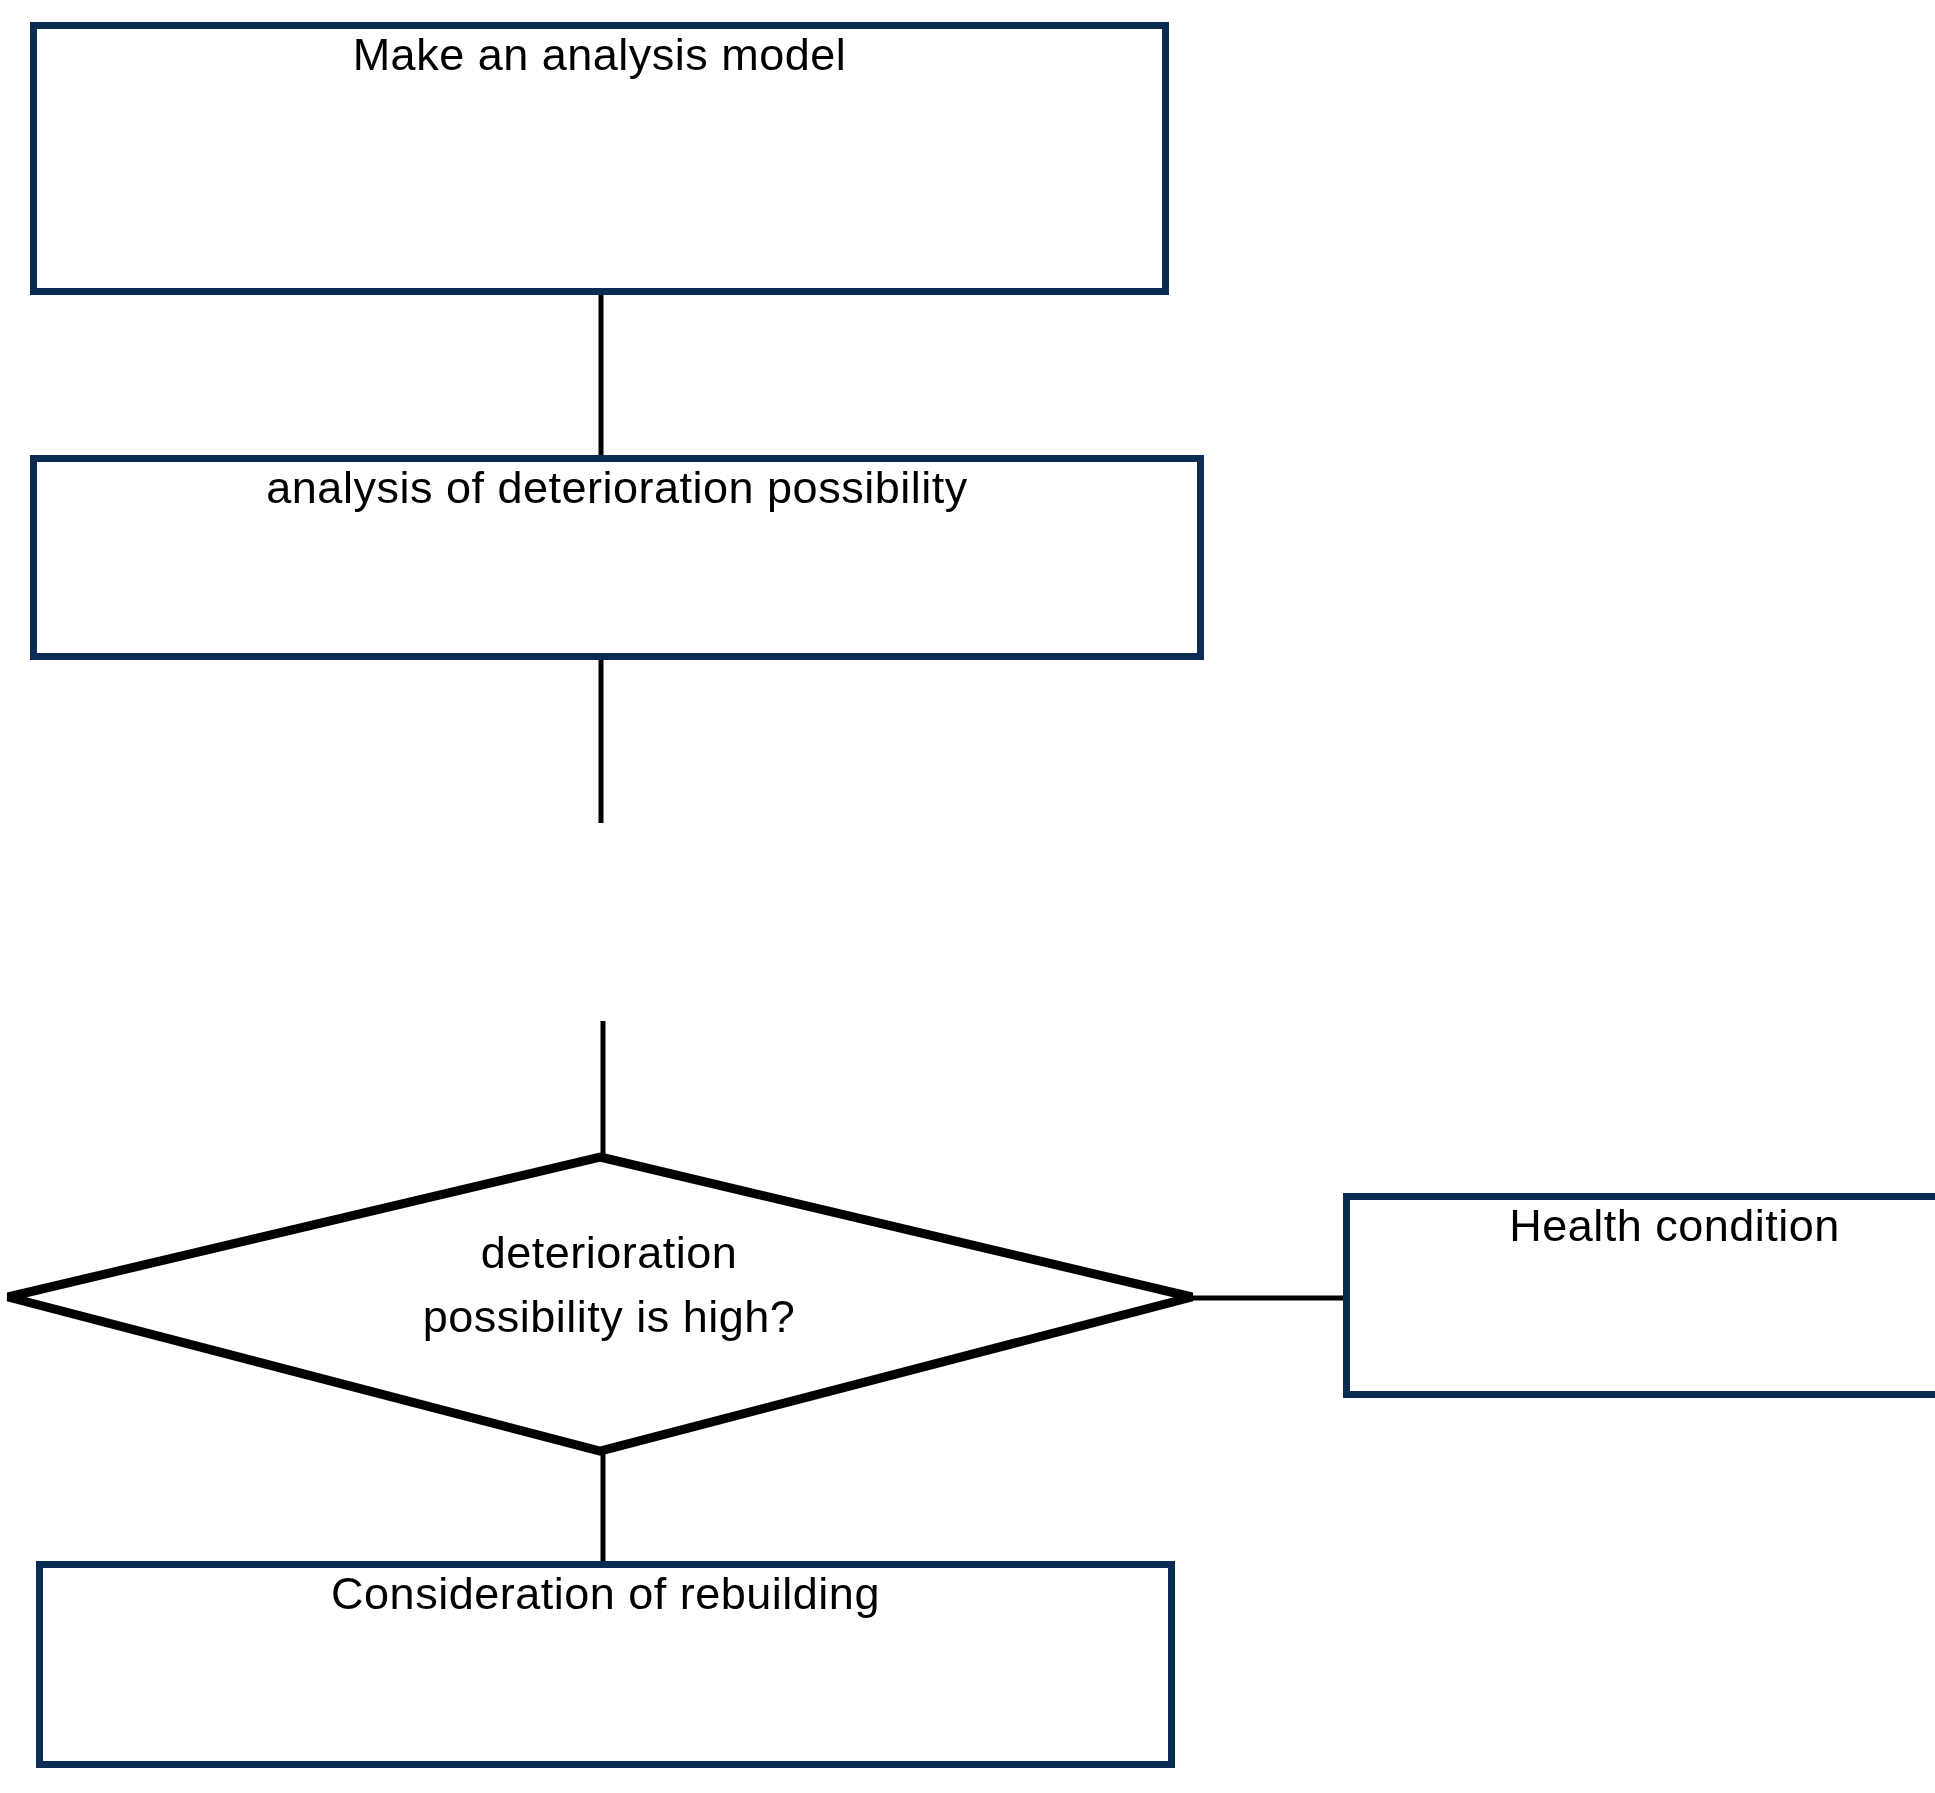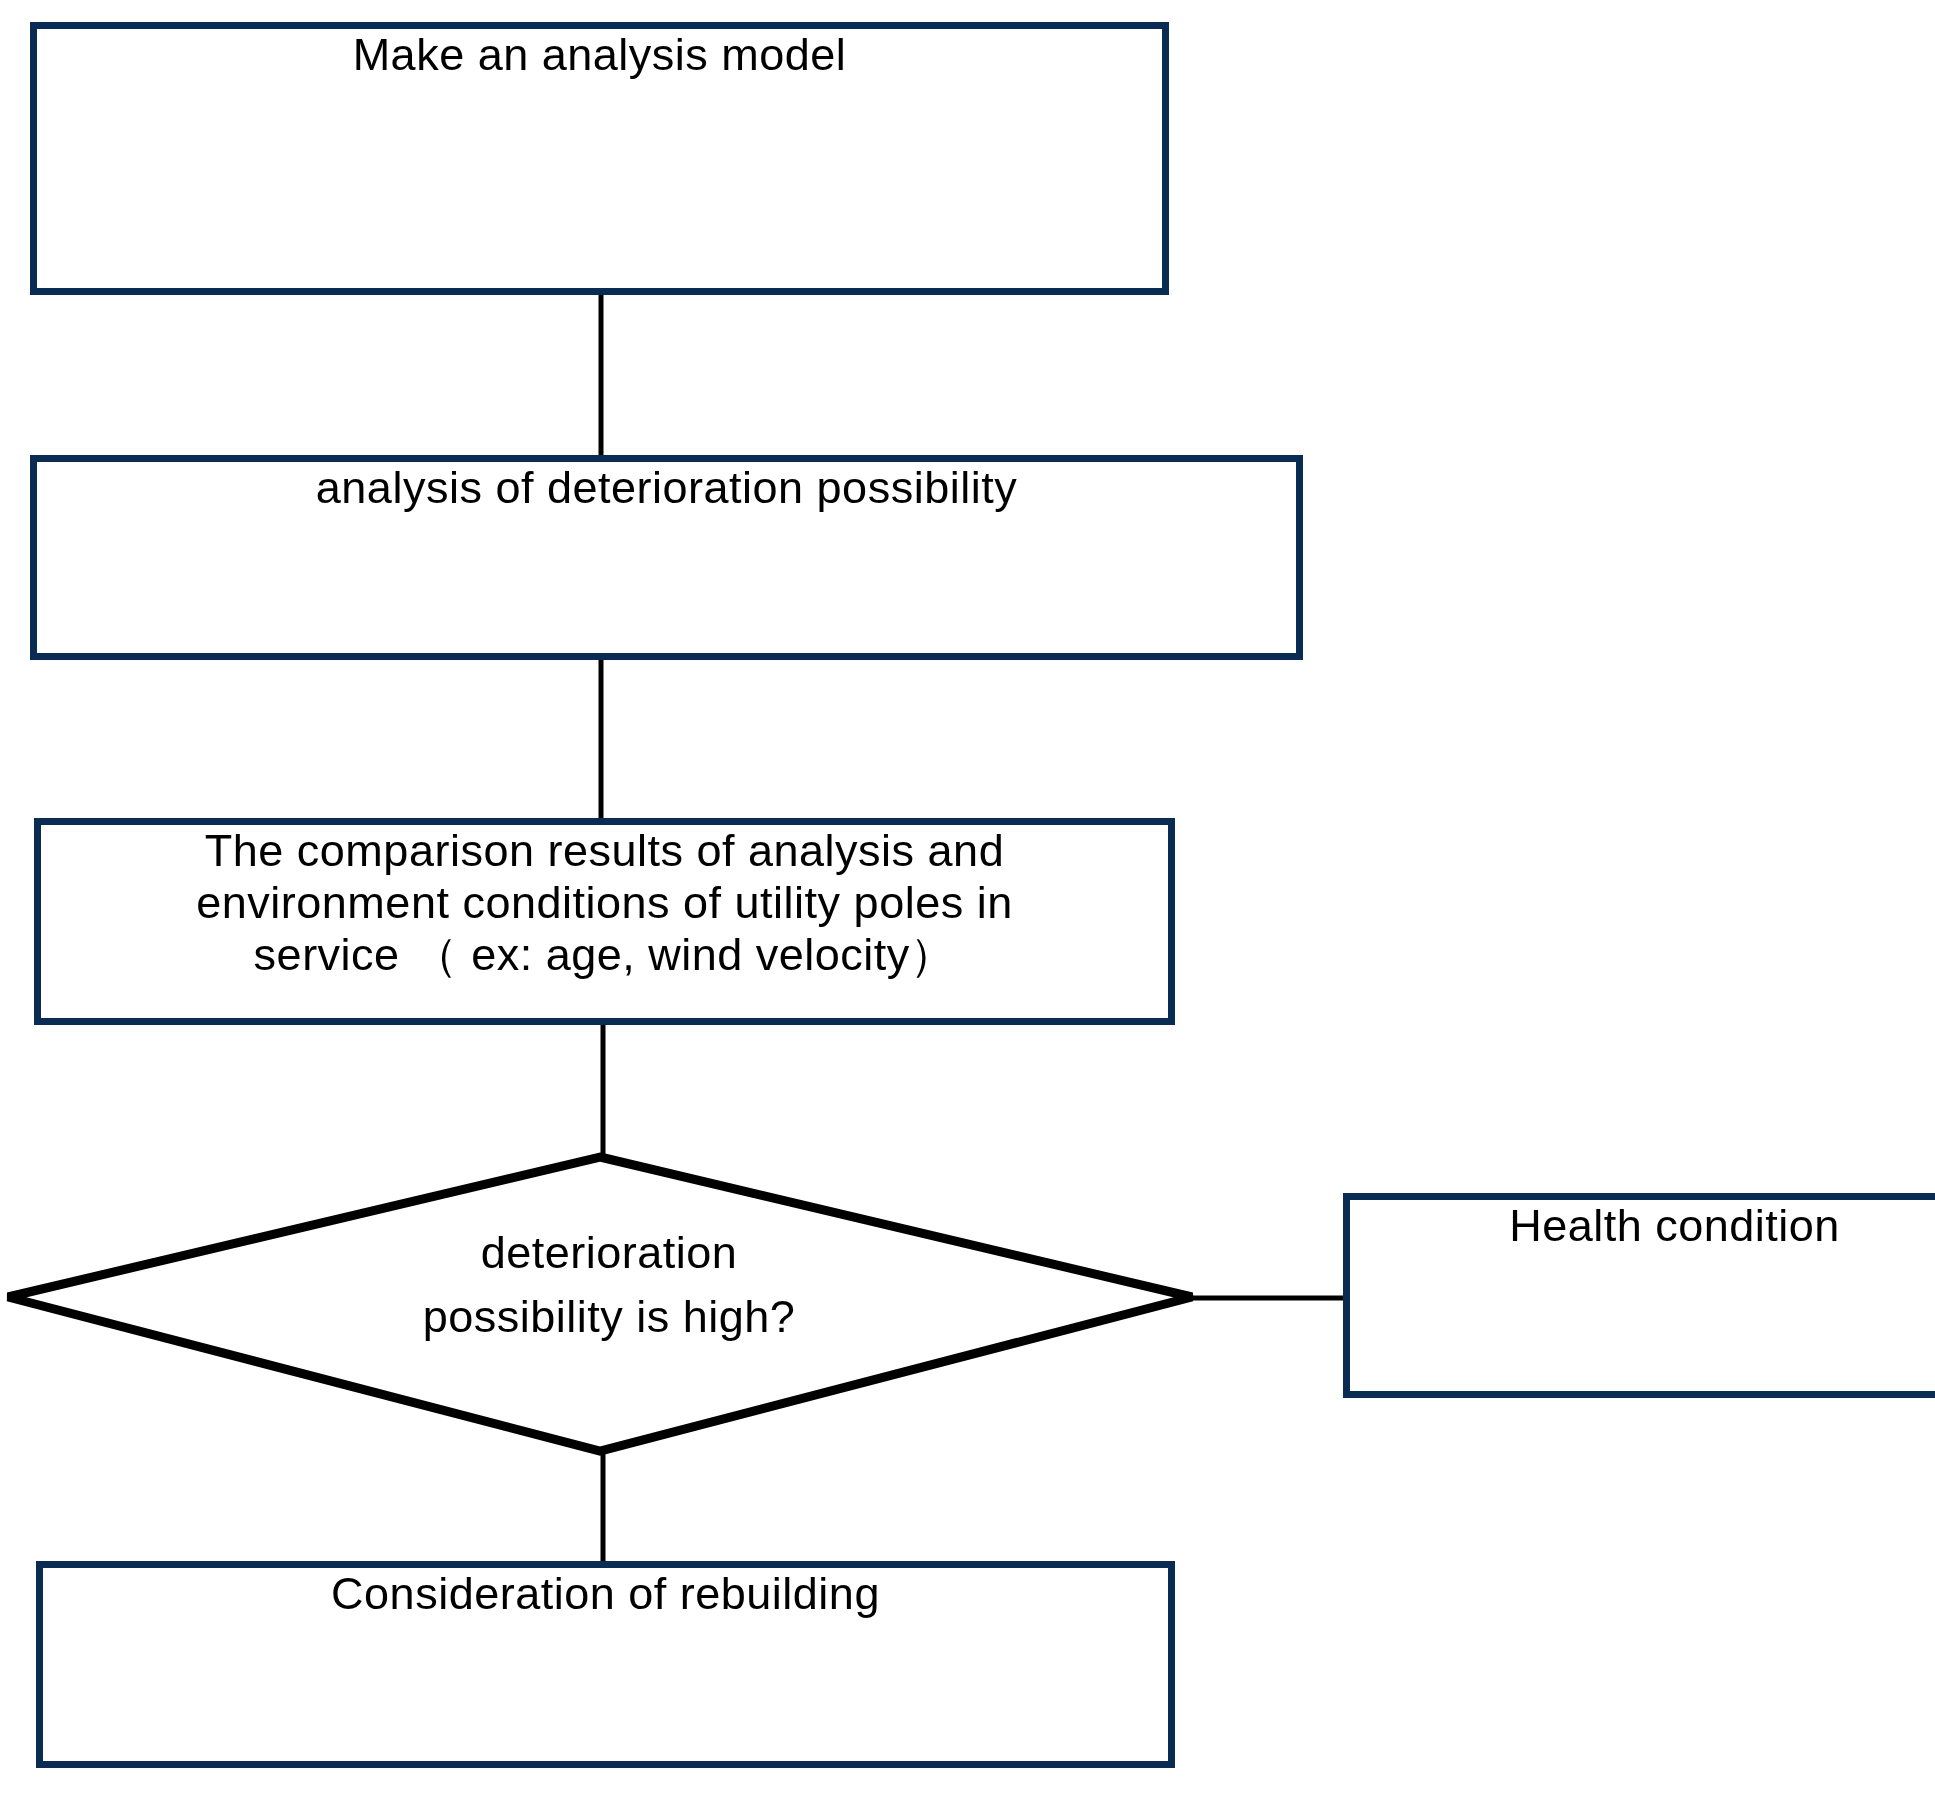--- a/index.html
+++ b/index.html
@@ -65,21 +65,21 @@
     justify-content: center;
     pointer-events: none;
   }
   .diamond-label {
     line-height: 1.42;
     transform: translateY(-18px);
     margin-left: 18px;
   }
   
   .n-make    { left: 30px;   top: 22px;   width: 1139px; height: 273px; }
-  .n-analyze { left: 30px;   top: 455px;  width: 1273px; height: 205px; }
+  .n-analyze { left: 30px;   top: 455px;  width: 1174px; height: 205px; }
   .n-compare { left: 34px;   top: 818px;  width: 1141px; height: 207px; }
   .n-health  { left: 1343px; top: 1193px; width: 663px;  height: 205px; }
   .n-rebuild { left: 36px;   top: 1561px; width: 1139px; height: 207px; }
 </style>
 </head>
 <body>
 
 <div class="canvas">
 
   <svg class="wires" viewBox="0 0 1935 1793" xmlns="http://www.w3.org/2000/svg">
@@ -98,25 +98,20 @@
   </svg>
 
   <div class="node n-make">
     <div class="node-label">Make an analysis model</div>
   </div>
 
   <div class="node n-analyze">
     <div class="node-label">analysis of deterioration possibility</div>
   </div>
 
-  <div class="node n-compare">
-    <div class="node-label">The comparison results of analysis and
-environment conditions of utility poles in
-service （ ex: age, wind velocity）</div>
-  </div>
 
   <div class="diamond-label-wrap">
     <div class="diamond-label">deterioration
 possibility is high?</div>
   </div>
 
   <div class="node n-health">
     <div class="node-label">Health condition</div>
   </div>
 

